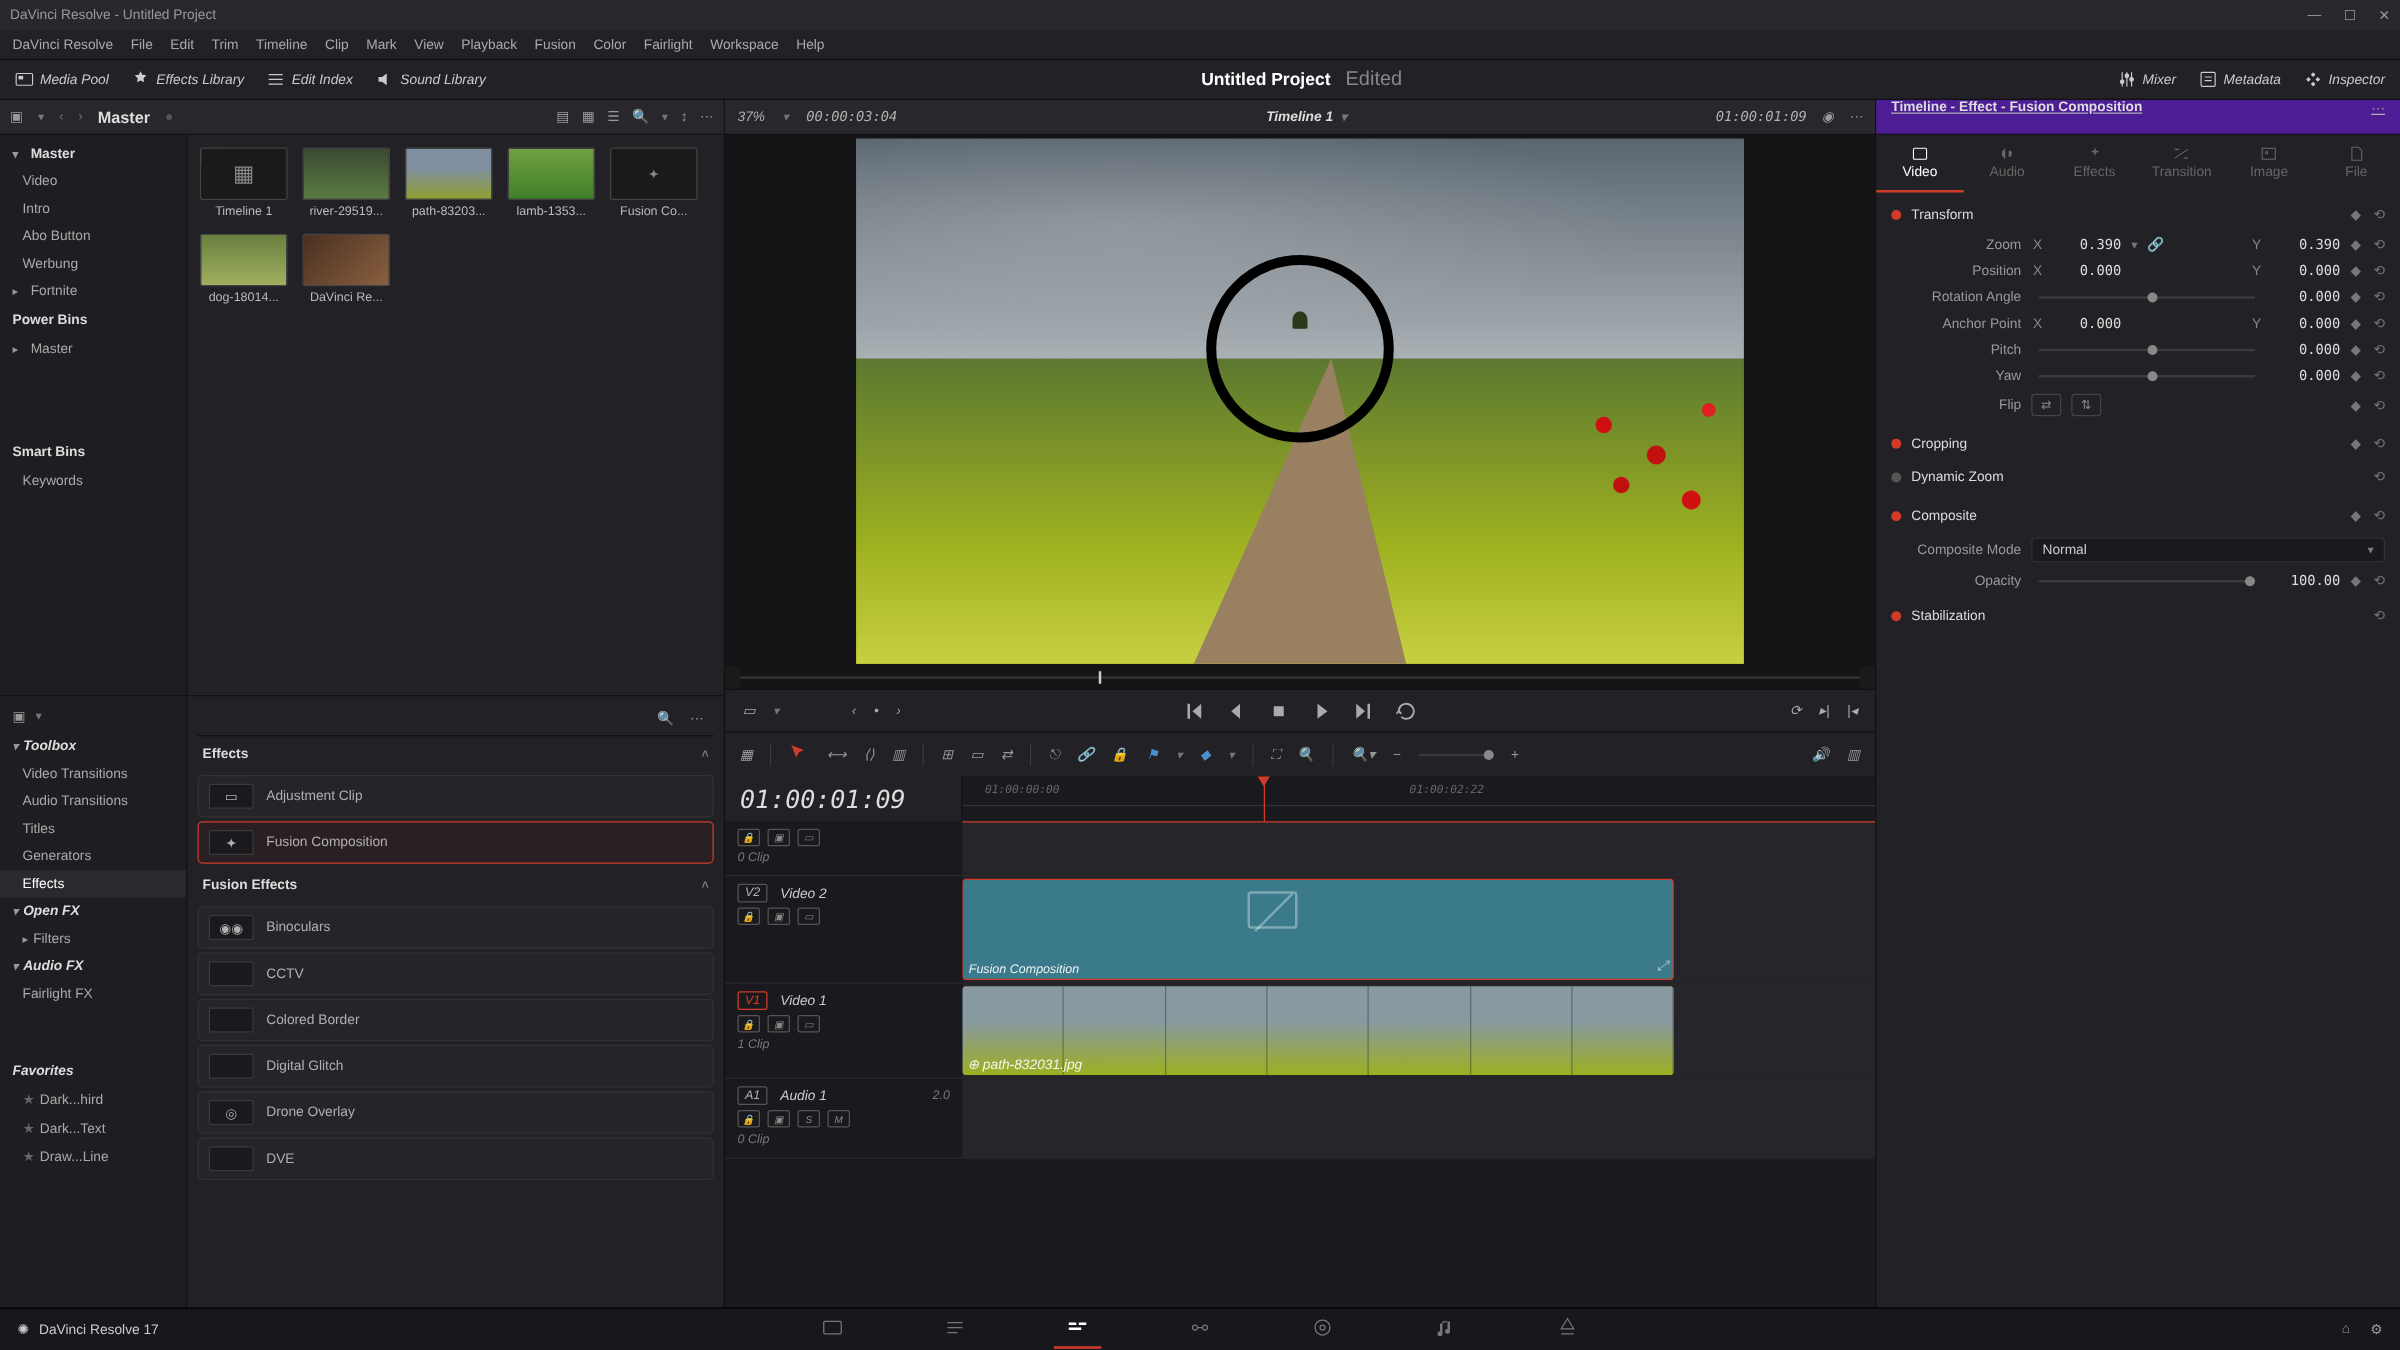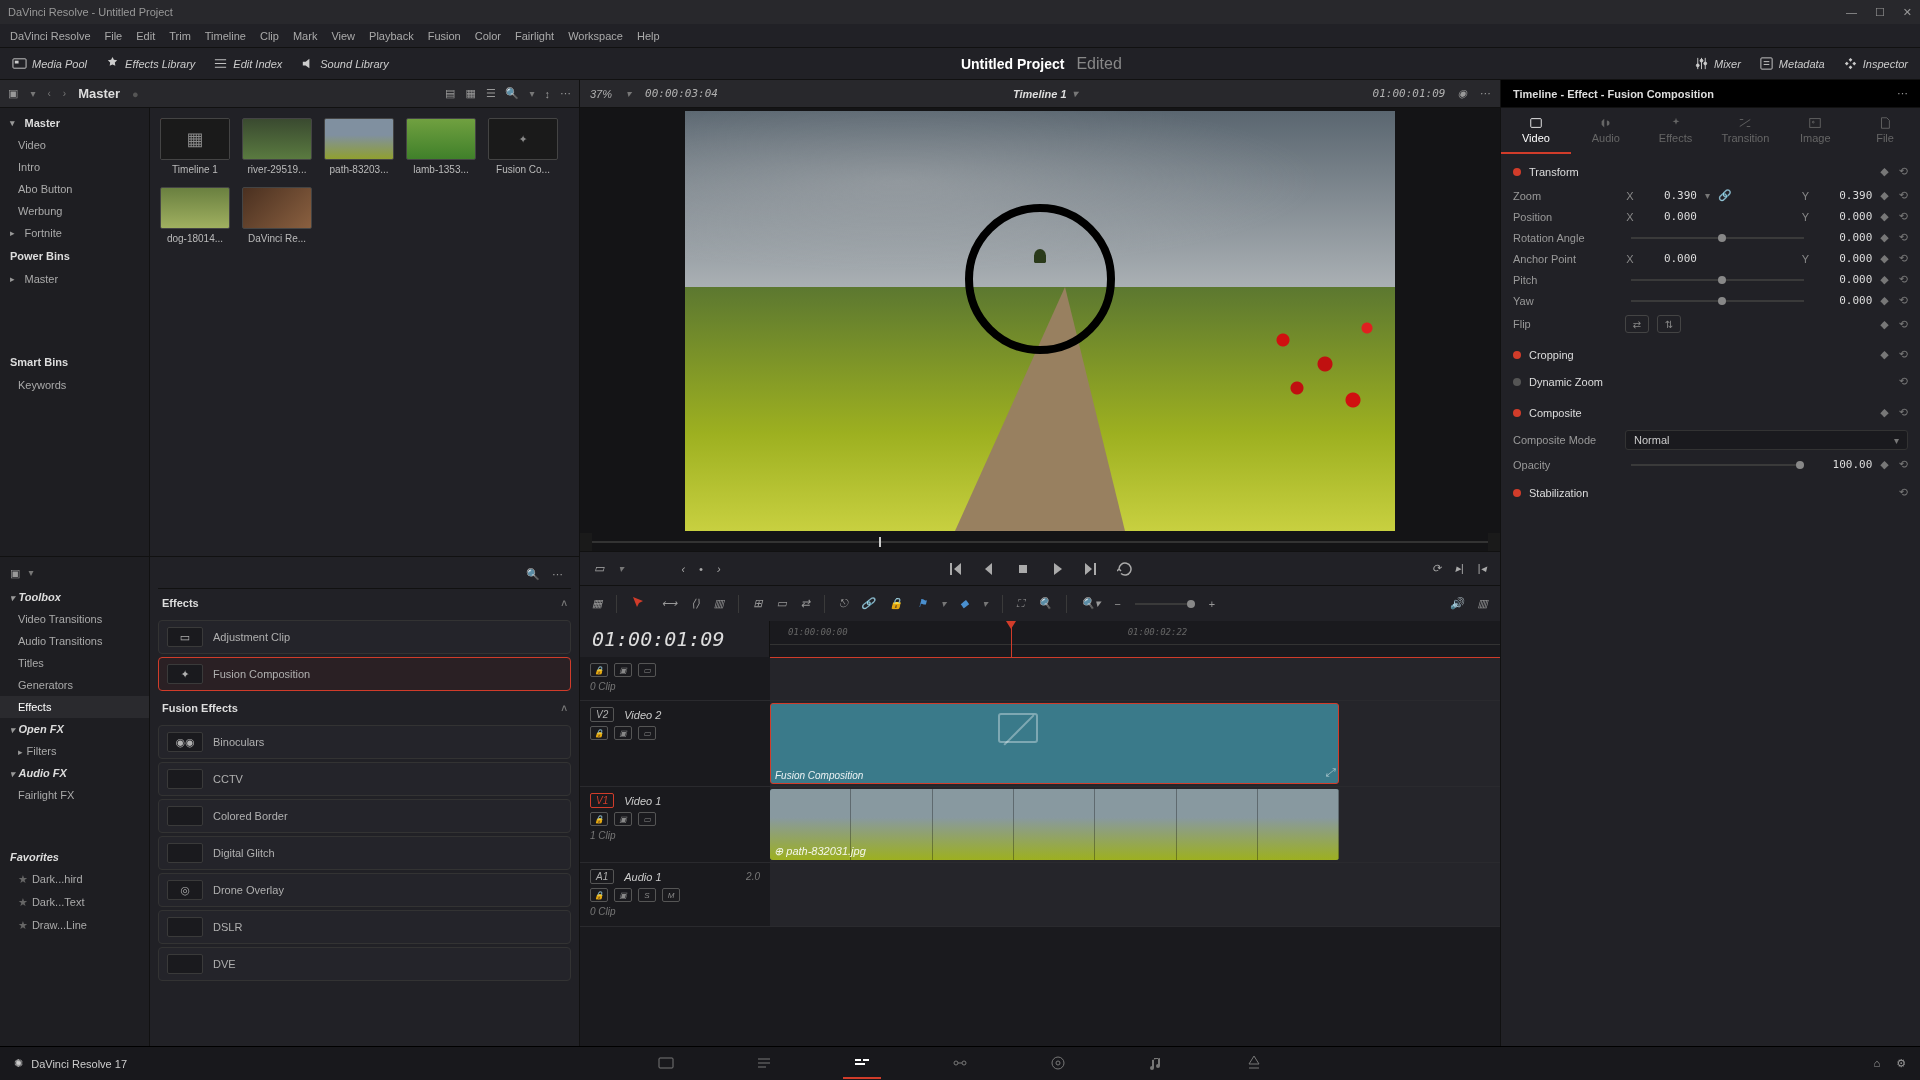--- a/index.html
+++ b/index.html
@@ -91,34 +91,34 @@
 .track-body { flex: 1; position: relative; background: #25252a; }
 .clip { position: absolute; top: 2px; bottom: 2px; border-radius: 3px; overflow: hidden; }
 .clip-fusion { background: #3a7a8a; border: 1.5px solid #d13c2a; }
 .clip-video { background: #4a6a7a; }
 .clip-fusion-ico { position: absolute; left: 40%; top: 12%; width: 40px; height: 30px; border: 2px solid rgba(255,255,255,0.35); border-radius: 3px; }
 .clip-fusion-ico::after { content: ""; position: absolute; width: 2px; height: 42px; background: rgba(255,255,255,0.35); top: -6px; left: 18px; transform: rotate(45deg); }
 .clip-label { position: absolute; bottom: 2px; left: 4px; font-size: 10px; color: rgba(255,255,255,0.9); }
 .filmstrip { display: flex; height: 100%; }
 .filmstrip div { flex: 1; background: linear-gradient(#8899a0 40%, #9db020); border-right: 1px solid rgba(0,0,0,0.3); }
 
-.insp-head { height: 28px; background: #000000; display: flex; align-items: center; padding: 0 12px; border-bottom: 1px solid #111; }
+.insp-head { height: 28px; background: #4c1d95; display: flex; padding: 0 12px; border-bottom: 1px solid #111; text-decoration: underline; }
 .insp-title { font-weight: bold; color: #ddd; }
 .insp-tabs { display: flex; height: 46px; }
 .insp-tab { flex: 1; display: flex; flex-direction: column; align-items: center; justify-content: center; gap: 2px; cursor: pointer; color: #666; border-bottom: 2px solid transparent; }
 .insp-tab.active { color: #fff; border-bottom-color: #d13c2a; }
 .insp-tab svg { width: 16px; height: 14px; }
 .insp-section { padding: 4px 0; }
 .insp-sec-hdr { display: flex; align-items: center; padding: 7px 12px; gap: 8px; cursor: pointer; }
 .insp-dot { width: 8px; height: 8px; border-radius: 50%; background: #d13c2a; }
 .insp-dot.off { background: #555; }
 .insp-sec-title { flex: 1; color: #ddd; }
 .insp-sec-ctrl { display: flex; gap: 10px; color: #777; }
 .insp-row { display: flex; align-items: center; padding: 4px 12px; gap: 8px; font-size: 10.5px; }
-.insp-label { width: 104px; text-align: left; color: #999; }
+.insp-label { width: 104px; text-align: right; color: #999; }
 .insp-xy { width: 10px; text-align: center; color: #888; }
 .insp-val { width: 54px; text-align: right; color: #ddd; background: transparent; border: none; font-family: monospace; }
 .insp-spacer { flex: 1; }
 .insp-slider { flex: 1; height: 2px; background: #3a3a3a; position: relative; margin: 0 6px; }
 .insp-slider::after { content: ""; position: absolute; width: 8px; height: 8px; background: #888; border-radius: 50%; top: -3px; left: 50%; }
 .insp-slider.full::after { left: calc(100% - 8px); }
 .insp-keyf { display: flex; gap: 10px; color: #777; font-size: 10px; }
 .flip-box { width: 24px; height: 18px; border: 1px solid #444; border-radius: 3px; display: flex; align-items: center; justify-content: center; color: #888; font-size: 10px; }
 .select-box { flex: 1; background: #1a1a1e; border: 1px solid #333; border-radius: 3px; padding: 3px 8px; display: flex; justify-content: space-between; align-items: center; color: #ccc; }
 
@@ -354,24 +354,20 @@
         <div class="effect-row">
             <div class="effect-icon"></div>
             <span>Digital Glitch</span>
           </div>
         <div class="effect-row">
             <div class="effect-icon">◎</div>
             <span>Drone Overlay</span>
           </div>
         <div class="effect-row">
             <div class="effect-icon"></div>
-            <span>DSLR</span>
-          </div>
-        <div class="effect-row">
-            <div class="effect-icon"></div>
             <span>DVE</span>
           </div>
       </div>
     </div>
   </div>
 
   <div class="midcol">
     <div class="viewer-top">
       <div style="display:flex;gap:14px;align-items:center">
         <span>37%</span>

